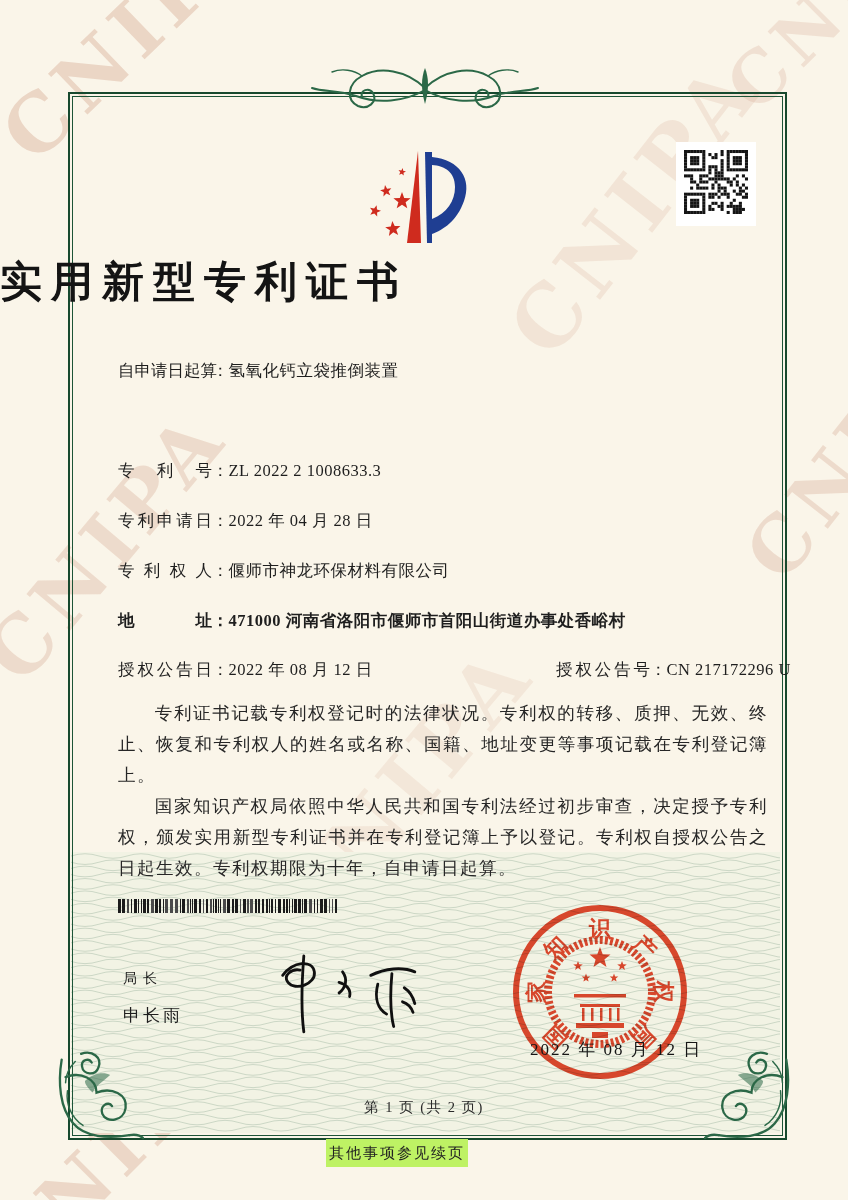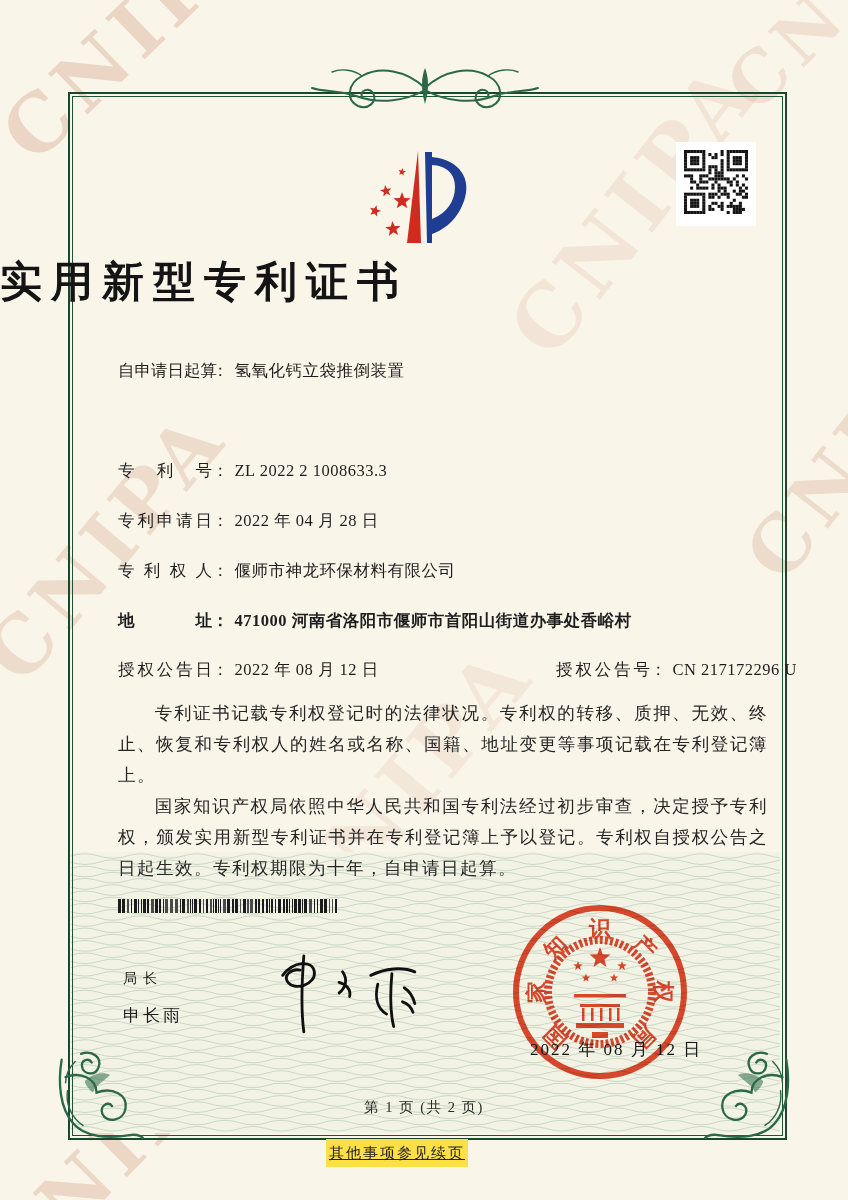--- a/index.html
+++ b/index.html
@@ -24,34 +24,34 @@
   .frame-inner{position:absolute;inset:2px;border:1px solid #1d5437;}
   
   .certno{left:112px;top:146px;font-size:16.5px;letter-spacing:2px;}
   .qr-patch{left:676px;top:142px;width:80px;height:84px;background:#ffffff;}
   .title{left:0;right:0;top:254px;font-size:42px;font-weight:bold;
          letter-spacing:9px;color:#141414;}
   
   .row{position:absolute;left:118px;font-size:16.5px;white-space:nowrap;}
   .row .lab{display:inline-block;width:94px;text-align:justify;text-align-last:justify;
             vertical-align:top;}
-  .row .val{margin-left:6px;letter-spacing:.5px;}
+  .row .val{letter-spacing:.5px;}
   .col2{position:absolute;left:438px;top:0;}
   
   .paras{left:118px;top:698px;width:650px;font-size:17.5px;line-height:31px;
          letter-spacing:1.5px;text-align:justify;color:#262626;}
   .paras p{margin:0;text-indent:2.1em;}
   
   .signer-title{left:123px;top:970px;font-size:14px;letter-spacing:6px;}
   .signer-name{left:123px;top:1004px;font-size:17px;letter-spacing:3px;}
   .seal-date{left:530px;top:1038px;font-size:17px;letter-spacing:2px;color:#151515;z-index:7;}
   .pagefoot{left:0;right:0;top:1098px;text-align:center;font-size:14.5px;letter-spacing:1.5px;color:#2a2a2a;}
-  .strip{left:326px;top:1139px;width:142px;height:28px;background:#fde047;
+  .strip{left:326px;top:1139px;width:142px;height:28px;background:#bef264;
          display:flex;align-items:center;justify-content:center;
-         font-size:15px;letter-spacing:2px;color:#222;z-index:6;text-decoration:underline;}
+         font-size:15px;letter-spacing:2px;color:#222;z-index:6;}
   .seal-svg{left:510px;top:902px;z-index:5;mix-blend-mode:multiply;opacity:.92;}
   .sig-svg{left:258px;top:948px;z-index:4;}
   .orn{z-index:3;}
   .content{z-index:4;}
 </style>
 </head>
 <body>
 
 <div class="page">
 

